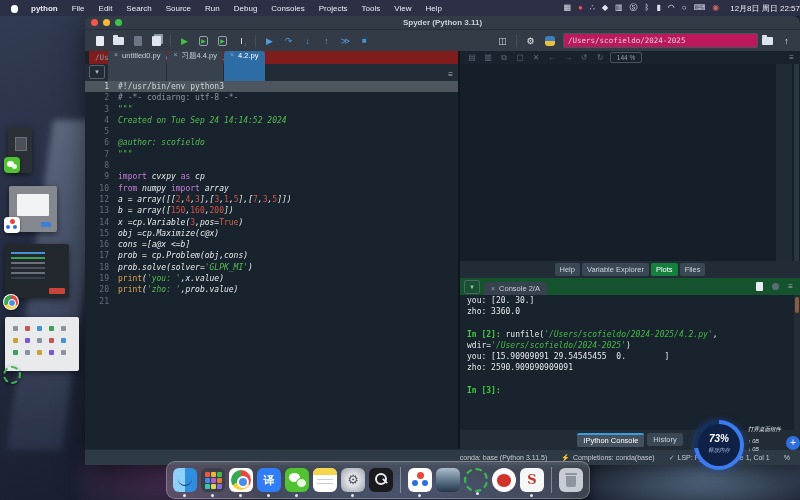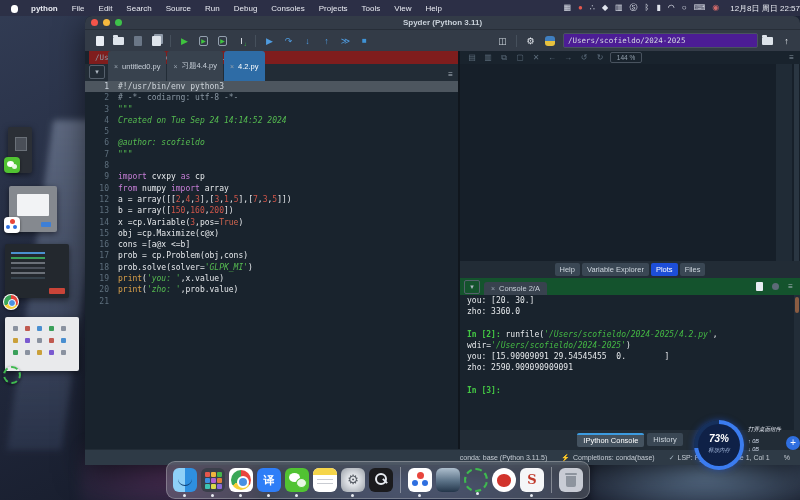--- a/index.html
+++ b/index.html
@@ -40,67 +40,67 @@
   .ico-page{width:8px;height:10px;background:#e8ecf2;border-radius:1px;}
   .ico-page.dim{background:#6b7787;}
   .ico-pages{width:9px;height:10px;background:#dfe5ec;border-radius:1px;box-shadow:2px -2px 0 #8f9aa8;}
   .ico-folder{width:11px;height:8px;background:#dde3ea;border-radius:1px;position:relative;}
   .ico-folder:before{content:"";position:absolute;left:0;top:-2px;width:5px;height:2px;background:#dde3ea;border-radius:1px 1px 0 0;}
   .g-run{color:#3fc43f;} .g-cell{border:1px solid #93a0ae;border-radius:2px;font-size:6px;color:#3fc43f;padding:0 1px;line-height:8px;}
   .g-ibeam{color:#e8ecf2;font-size:9px;position:relative;} .g-ibeam i{font-style:normal;color:#3fc43f;font-size:6px;position:absolute;right:-4px;bottom:-1px;}
   .g-blue{color:#4f9ce0;} .g-bluesq{color:#3f93d6;font-size:8px;}
   .tbsep{width:1px;height:12px;background:#46505c;margin:0 4px;}
   .py-logo{width:10px;height:10px;border-radius:3px;background:linear-gradient(180deg,#3f7fc0 50%,#e8c23e 50%);}
-  #path-box{margin-left:4px;width:185px;height:13px;background:#4c1d95;border:1px solid #49535f;border-radius:2px;
+  #path-box{margin-left:4px;width:185px;height:13px;background:#be185d;border:1px solid #49535f;border-radius:2px;
     color:#d4dae2;font-size:7.5px;line-height:13px;padding:0 4px;font-family:"DejaVu Sans Mono",monospace;white-space:nowrap;overflow:hidden;}
   #tb-right{display:flex;align-items:center;margin-left:auto;padding-right:4px;}
 
   
   #row2-left{position:absolute;left:4px;top:35px;width:373px;height:13px;background:#7f1d1d;border-bottom:1px solid #86efac;}
   #breadcrumb{font-family:"DejaVu Sans Mono",monospace;font-size:7.5px;color:#8родина;}
   #breadcrumb{color:#8d9aa8;padding:2px 0 0 6px;white-space:nowrap;}
   #vdivider{position:absolute;left:373px;top:35px;width:2px;bottom:16px;background:#10161d;}
 
   
   #tabbar{position:absolute;left:0;top:48px;width:373px;height:17px;background:#222c36;display:flex;align-items:flex-end;}
   #browse-tabs{width:14px;height:12px;margin:0 3px 2px 4px;border:1px solid #55606c;border-radius:2px;color:#aeb8c2;font-size:7px;line-height:11px;text-align:center;}
-  .etab{height:30px;display:flex;align-items:center;padding:0 6px;margin-right:1px;background:#38424e;color:#c7cfd8;
+  .etab{height:30px;display:flex;align-items:flex-start;padding:0 6px;margin-right:1px;background:#38424e;color:#c7cfd8;
     font-size:7.5px;border-radius:3px 3px 0 0;white-space:nowrap;margin-top:12px;}
   .etab .x{margin-right:4px;color:#97a2ae;font-size:7px;}
   .etab.active{background:#2e6ca6;color:#fff;}
   #tab-menu{margin-left:auto;margin-right:5px;color:#aeb8c2;font-size:8px;margin-bottom:2px;}
 
   
   #code{position:absolute;left:0;top:65px;width:373px;bottom:16px;background:#19232d;overflow:hidden;
     font-family:"DejaVu Sans Mono",monospace;font-size:8px;}
   .cl{position:relative;height:11.3px;line-height:11.3px;white-space:pre;}
   .cl .ln{position:absolute;left:0;width:24px;text-align:right;color:#5e6f7d;}
   .cl .ct{position:absolute;left:33px;right:0;}
   .cl.hl{background:#4d565f;}
   .cl.hl .ln{color:#cdd5dd;}
   .cm{color:#8a97a3;} .cl.hl .cm{color:#ccd2d8;}
   .doc{color:#55bb50;font-style:italic;}
   .kw{color:#c87fd8;}
   .bi{color:#dca24a;}
   .num{color:#d0564a;}
   .bool{color:#d0654f;}
   .str{color:#55bb50;font-style:italic;}
-  .txt{color:#e6e9ec;}
+  .txt{color:#e6e9ec;font-style:italic;}
 
   
   #plots-toolbar{position:absolute;left:375px;top:35px;right:0;height:13px;background:#19232d;border-bottom:1px solid #222c36;display:flex;align-items:center;}
   .pti{color:#5d6d7c;font-size:8px;width:16px;text-align:center;}
   #plots-zoom{width:30px;height:9px;border:1px solid #49535f;border-radius:2px;color:#94a1ae;font-size:6.5px;line-height:9px;text-align:center;margin-left:2px;}
   #plots-menu{margin-left:auto;margin-right:6px;color:#8a97a3;font-size:8px;}
   #plots-area{position:absolute;left:375px;top:48px;right:0;height:197px;background:#161f29;}
   #plots-strip{position:absolute;right:8px;top:0;bottom:0;width:16px;background:#202b36;}
   #plots-scroll{position:absolute;right:1px;top:0;bottom:0;width:5px;background:#2a3642;}
   #plots-tabs{position:absolute;left:375px;top:245px;right:0;height:17px;background:#222c36;display:flex;align-items:center;justify-content:center;gap:2px;}
   .ptab{background:#3a4754;color:#cdd5dd;font-size:7.5px;padding:2px 5px;border-radius:2px;white-space:nowrap;}
-  .ptab.active{background:#1d4ed8;color:#fff;}
+  .ptab.active{background:#15803d;color:#fff;}
 
   
   #con-tabbar{position:absolute;left:375px;top:262px;right:0;height:17px;background:#14532d;display:flex;align-items:center;}
   #con-browse{width:14px;height:12px;margin:0 4px;border:1px solid #55606c;border-radius:2px;color:#aeb8c2;font-size:7px;line-height:11px;text-align:center;}
   .ctab{height:13px;display:flex;align-items:center;padding:0 7px;background:#38424e;color:#c7cfd8;font-size:7.5px;border-radius:3px 3px 0 0;align-self:flex-end;}
   .ctab .x{margin-right:4px;color:#97a2ae;font-size:7px;}
   #con-icons{margin-left:auto;display:flex;align-items:center;gap:9px;padding-right:7px;}
   #con-icons .ci-doc{width:7px;height:9px;background:#e8ecf2;border-radius:1px;}
   #con-icons .ci-dot{width:7px;height:7px;border-radius:50%;background:#5d6a77;}
   #con-icons .ci-menu{color:#aeb8c2;font-size:8px;}

